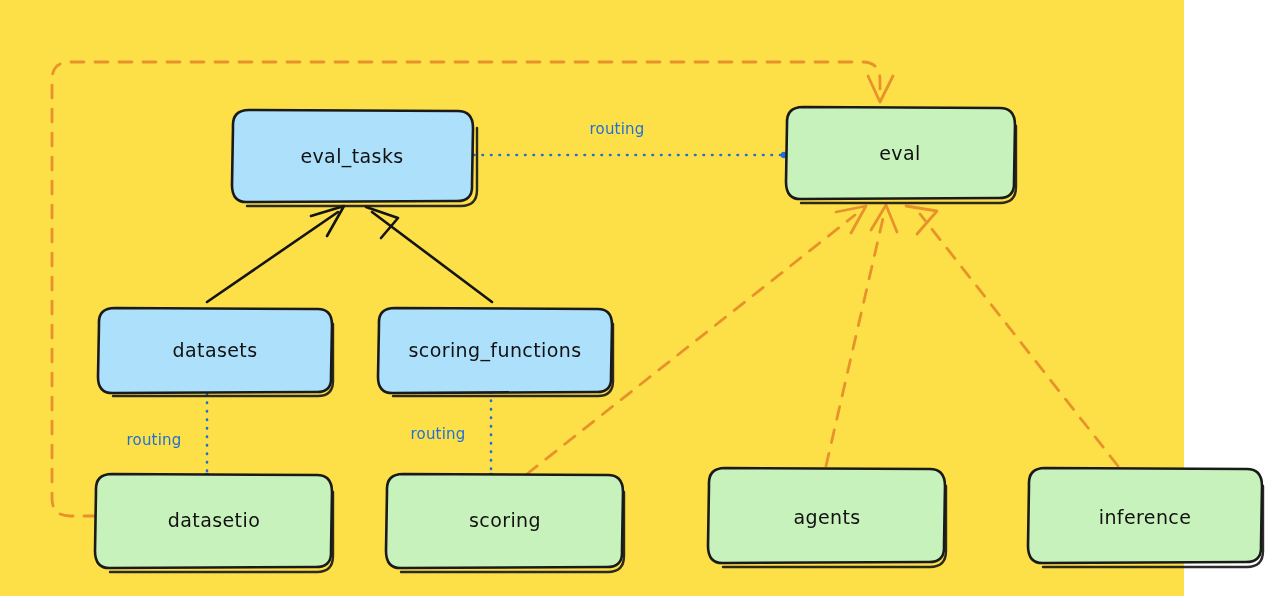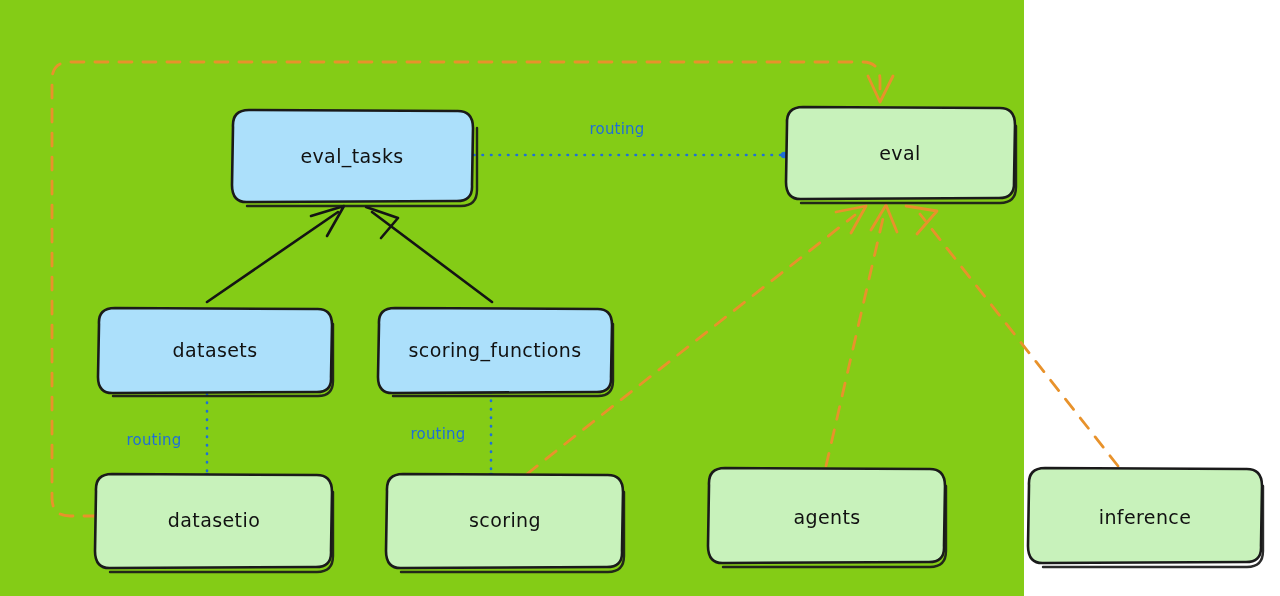--- a/index.html
+++ b/index.html
@@ -9,23 +9,23 @@
     background: #ffffff;
   }
   body {
     width: 1280px;
     height: 596px;
     overflow: hidden;
     font-family: "DejaVu Sans", sans-serif;
   }
   #diagram-root {
     position: relative;
-    width: 1024px;
+    width: 1184px;
     height: 596px;
-    background: #84cc16;
+    background: #fde047;
   }
   svg#diagram-svg {
     display: block;
     width: 1280px;
     height: 596px;
   }
   .node-shape {
     stroke: #1a1a1a;
     stroke-width: 2.6;
     stroke-linejoin: round;

